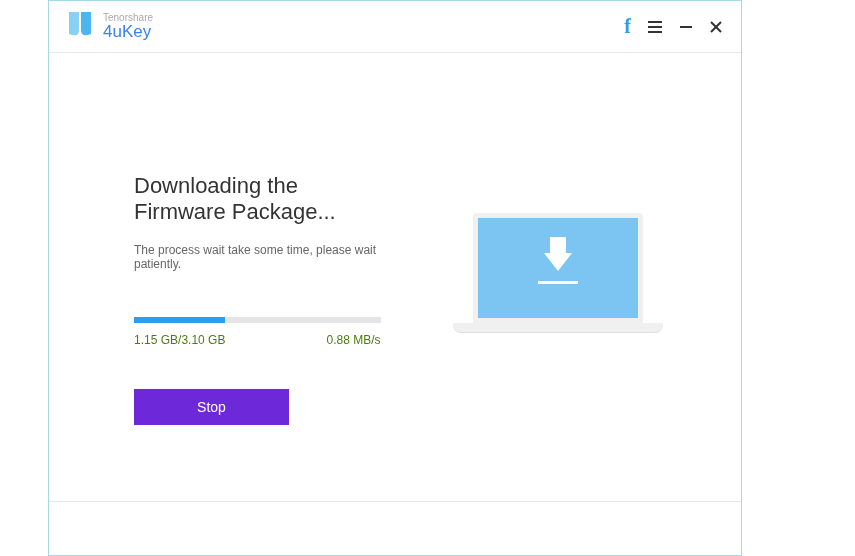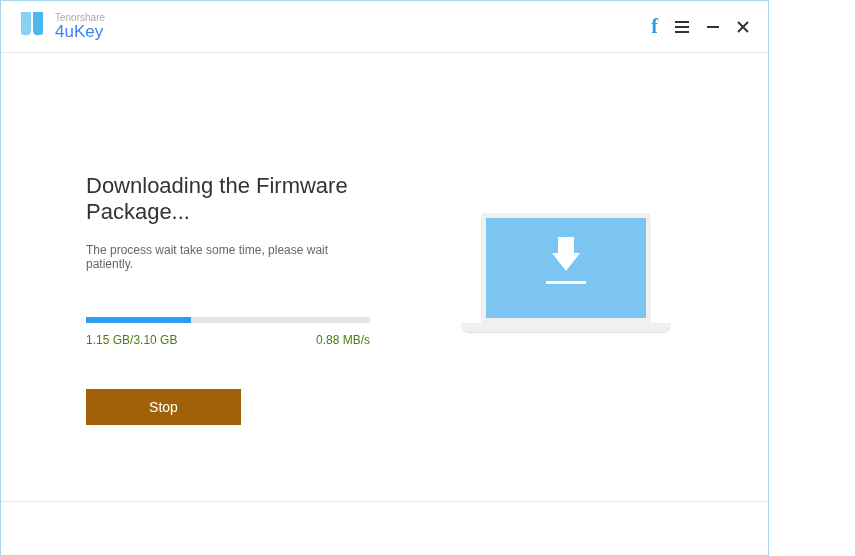--- a/index.html
+++ b/index.html
@@ -8,26 +8,27 @@
       box-sizing: border-box;
     }
     body {
       font-family: -apple-system, BlinkMacSystemFont, "Segoe UI", Arial, sans-serif;
       background: #fff;
       width: 855px;
       height: 556px;
       overflow: hidden;
     }
     .window {
-      width: 769px;
+      width: 694px;
       height: 556px;
       border: 1px solid #a8d8e8;
       background: #fff;
       display: flex;
       flex-direction: column;
+      margin-left: 48px;
     }
     .header {
       height: 52px;
       display: flex;
       align-items: center;
       justify-content: space-between;
       padding: 0 18px;
       border-bottom: 1px solid #e8e8e8;
     }
     .brand {
@@ -102,21 +103,21 @@
     .progress-info {
       display: flex;
       justify-content: space-between;
       font-size: 12px;
       color: #4d7c0f;
       margin-bottom: 42px;
     }
     .stop-button {
       width: 155px;
       height: 36px;
-      background: #a16207;
+      background: #6d28d9;
       color: #fff;
       border: none;
       font-size: 14px;
       cursor: pointer;
       display: flex;
       align-items: center;
       justify-content: center;
     }
     .right-panel {
       flex: 1;

